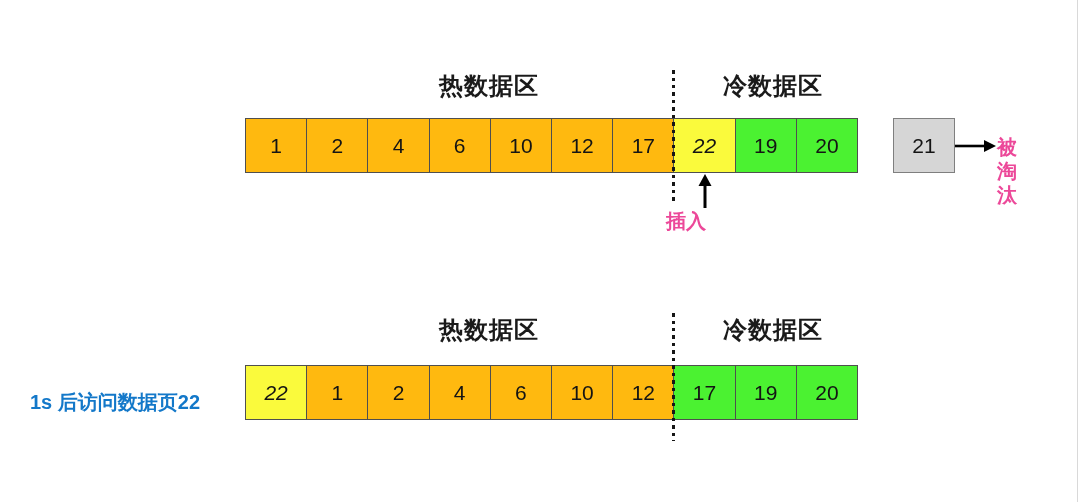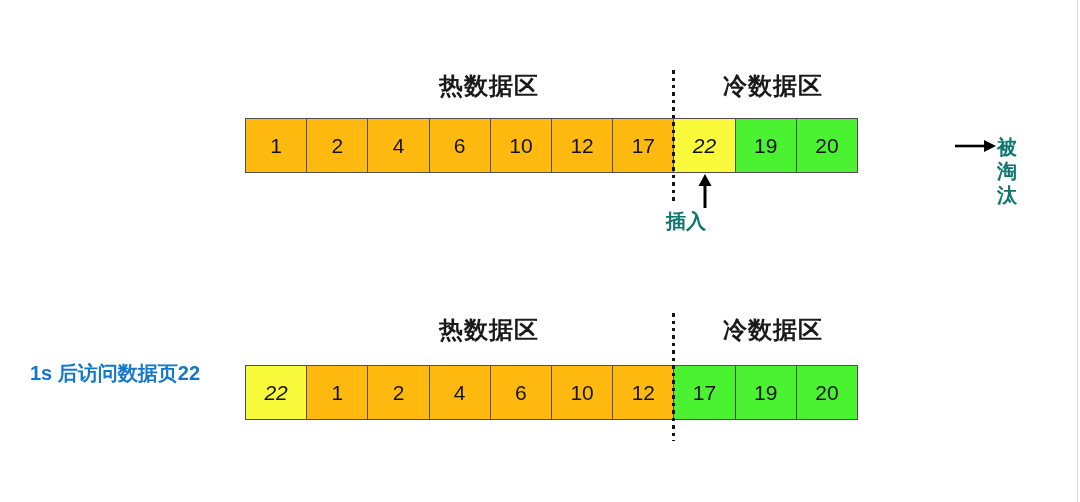--- a/index.html
+++ b/index.html
@@ -69,32 +69,32 @@
     align-items: center;
     justify-content: center;
     font-size: 21px;
     font-weight: 500;
     color: #141414;
   }
   .small-label {
     position: absolute;
     font-size: 20px;
     font-weight: 700;
-    color: #0f766e;
+    color: #ec4899;
     line-height: 24px;
   }
   .insert-label {
     left: 666px; top: 209px;
     width: 80px;
     text-align: left;
   }
   .evicted-label { left: 997px; top: 135px; }
   .caption {
     position: absolute;
-    left: 30px; top: 361px;
+    left: 30px; top: 390px;
     width: 210px;
     font-size: 20px;
     font-weight: 700;
     color: var(--caption-text);
     line-height: 24px;
     white-space: nowrap;
   }
   .arrow-up-svg    { position: absolute; left: 695px; top: 174px; }
   .arrow-right-svg { position: absolute; left: 955px; top: 137px; }
 </style>
@@ -120,20 +120,23 @@
     </div>
 
   <div class="divider" style="left:672px; top:70px; height:133px;"></div>
 
   <svg class="arrow-up-svg" width="20" height="36" viewBox="0 0 20 36">
     <line x1="10" y1="34" x2="10" y2="9" stroke="#000" stroke-width="3"></line>
     <polygon points="10,0 3.5,12 16.5,12" fill="#000"></polygon>
   </svg>
   <div class="small-label insert-label">插入</div>
 
+  <div class="evicted-box">
+    <span>21</span>
+  </div>
   <svg class="arrow-right-svg" width="42" height="18" viewBox="0 0 42 18">
     <line x1="0" y1="9" x2="31" y2="9" stroke="#000" stroke-width="2.6"></line>
     <polygon points="41,9 29,3 29,15" fill="#000"></polygon>
   </svg>
   <div class="small-label evicted-label">被淘汰</div>
 
   <div class="region-label" style="left:389px; top:316px;">热数据区</div>
   <div class="region-label" style="left:673px; top:316px;">冷数据区</div>
 
   <div class="caption">1s 后访问数据页22</div>

